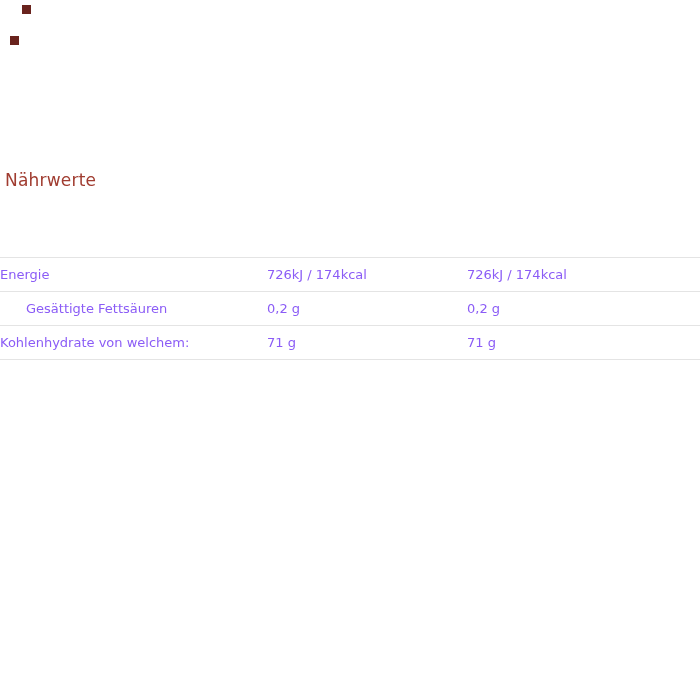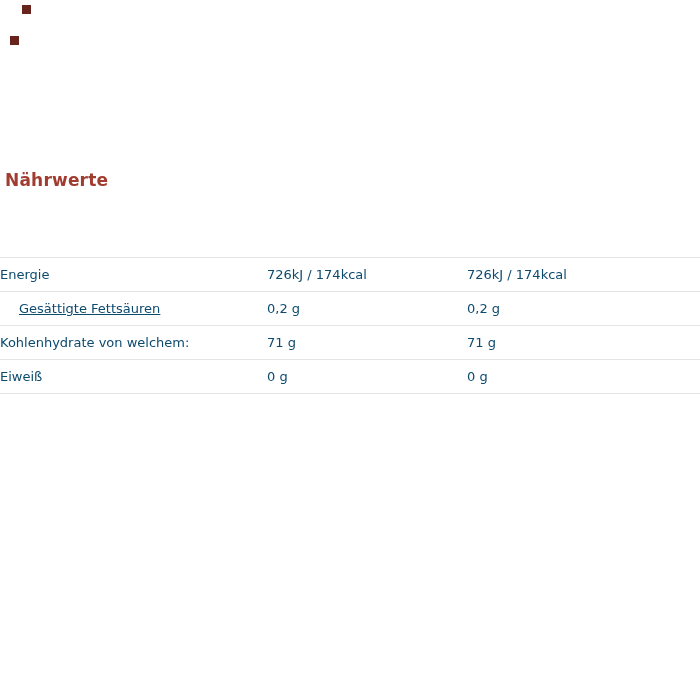--- a/index.html
+++ b/index.html
@@ -23,48 +23,48 @@
   #corner-mark-1 { left: 22px; top: 5px; }
   #corner-mark-2 { left: 10px; top: 36px; }
 
   .section-title {
     position: absolute;
     left: 5px;
     top: 170px;
     margin: 0;
     font-size: 17px;
     line-height: 20px;
-    font-weight: 700;
+    font-weight: 400;
     color: #a03c30;
     letter-spacing: 0.2px;
   }
 
   table.nutrition {
     position: absolute;
     top: 257px;
     left: 0;
     width: 700px;
     border-collapse: collapse;
     table-layout: fixed;
     font-size: 13px;
-    color: #0c4a6e;
+    color: #8b5cf6;
   }
   table.nutrition td {
     border-top: 1px solid #e4e4e4;
     padding: 0;
     height: 33px;
     vertical-align: middle;
     white-space: nowrap;
     overflow: hidden;
   }
   table.nutrition tr:last-child td {
     border-bottom: 1px solid #e4e4e4;
   }
   td.cell-label { padding-left: 9px; }
-  tr.sub td.cell-label { padding-left: 19px; text-decoration: underline; }
+  tr.sub td.cell-label { padding-left: 26px; }
   td.cell-val { }
   td.cell-val-2 { padding-right: 32px; }
 </style>
 </head>
 <body>
 
 <div class="corner-mark" id="corner-mark-1"></div>
 <div class="corner-mark" id="corner-mark-2"></div>
 
 <h2 class="section-title">Nährwerte</h2>
@@ -84,19 +84,14 @@
       <tr class="sub">
         <td class="cell-label">Gesättigte Fettsäuren</td>
         <td class="cell-val cell-val-1">0,2 g</td>
         <td class="cell-val cell-val-2">0,2 g</td>
       </tr>
       <tr>
         <td class="cell-label">Kohlenhydrate von welchem:</td>
         <td class="cell-val cell-val-1">71 g</td>
         <td class="cell-val cell-val-2">71 g</td>
       </tr>
-      <tr>
-        <td class="cell-label">Eiweiß</td>
-        <td class="cell-val cell-val-1">0 g</td>
-        <td class="cell-val cell-val-2">0 g</td>
-      </tr>
     </tbody>
 </table>
 
 </body></html>

